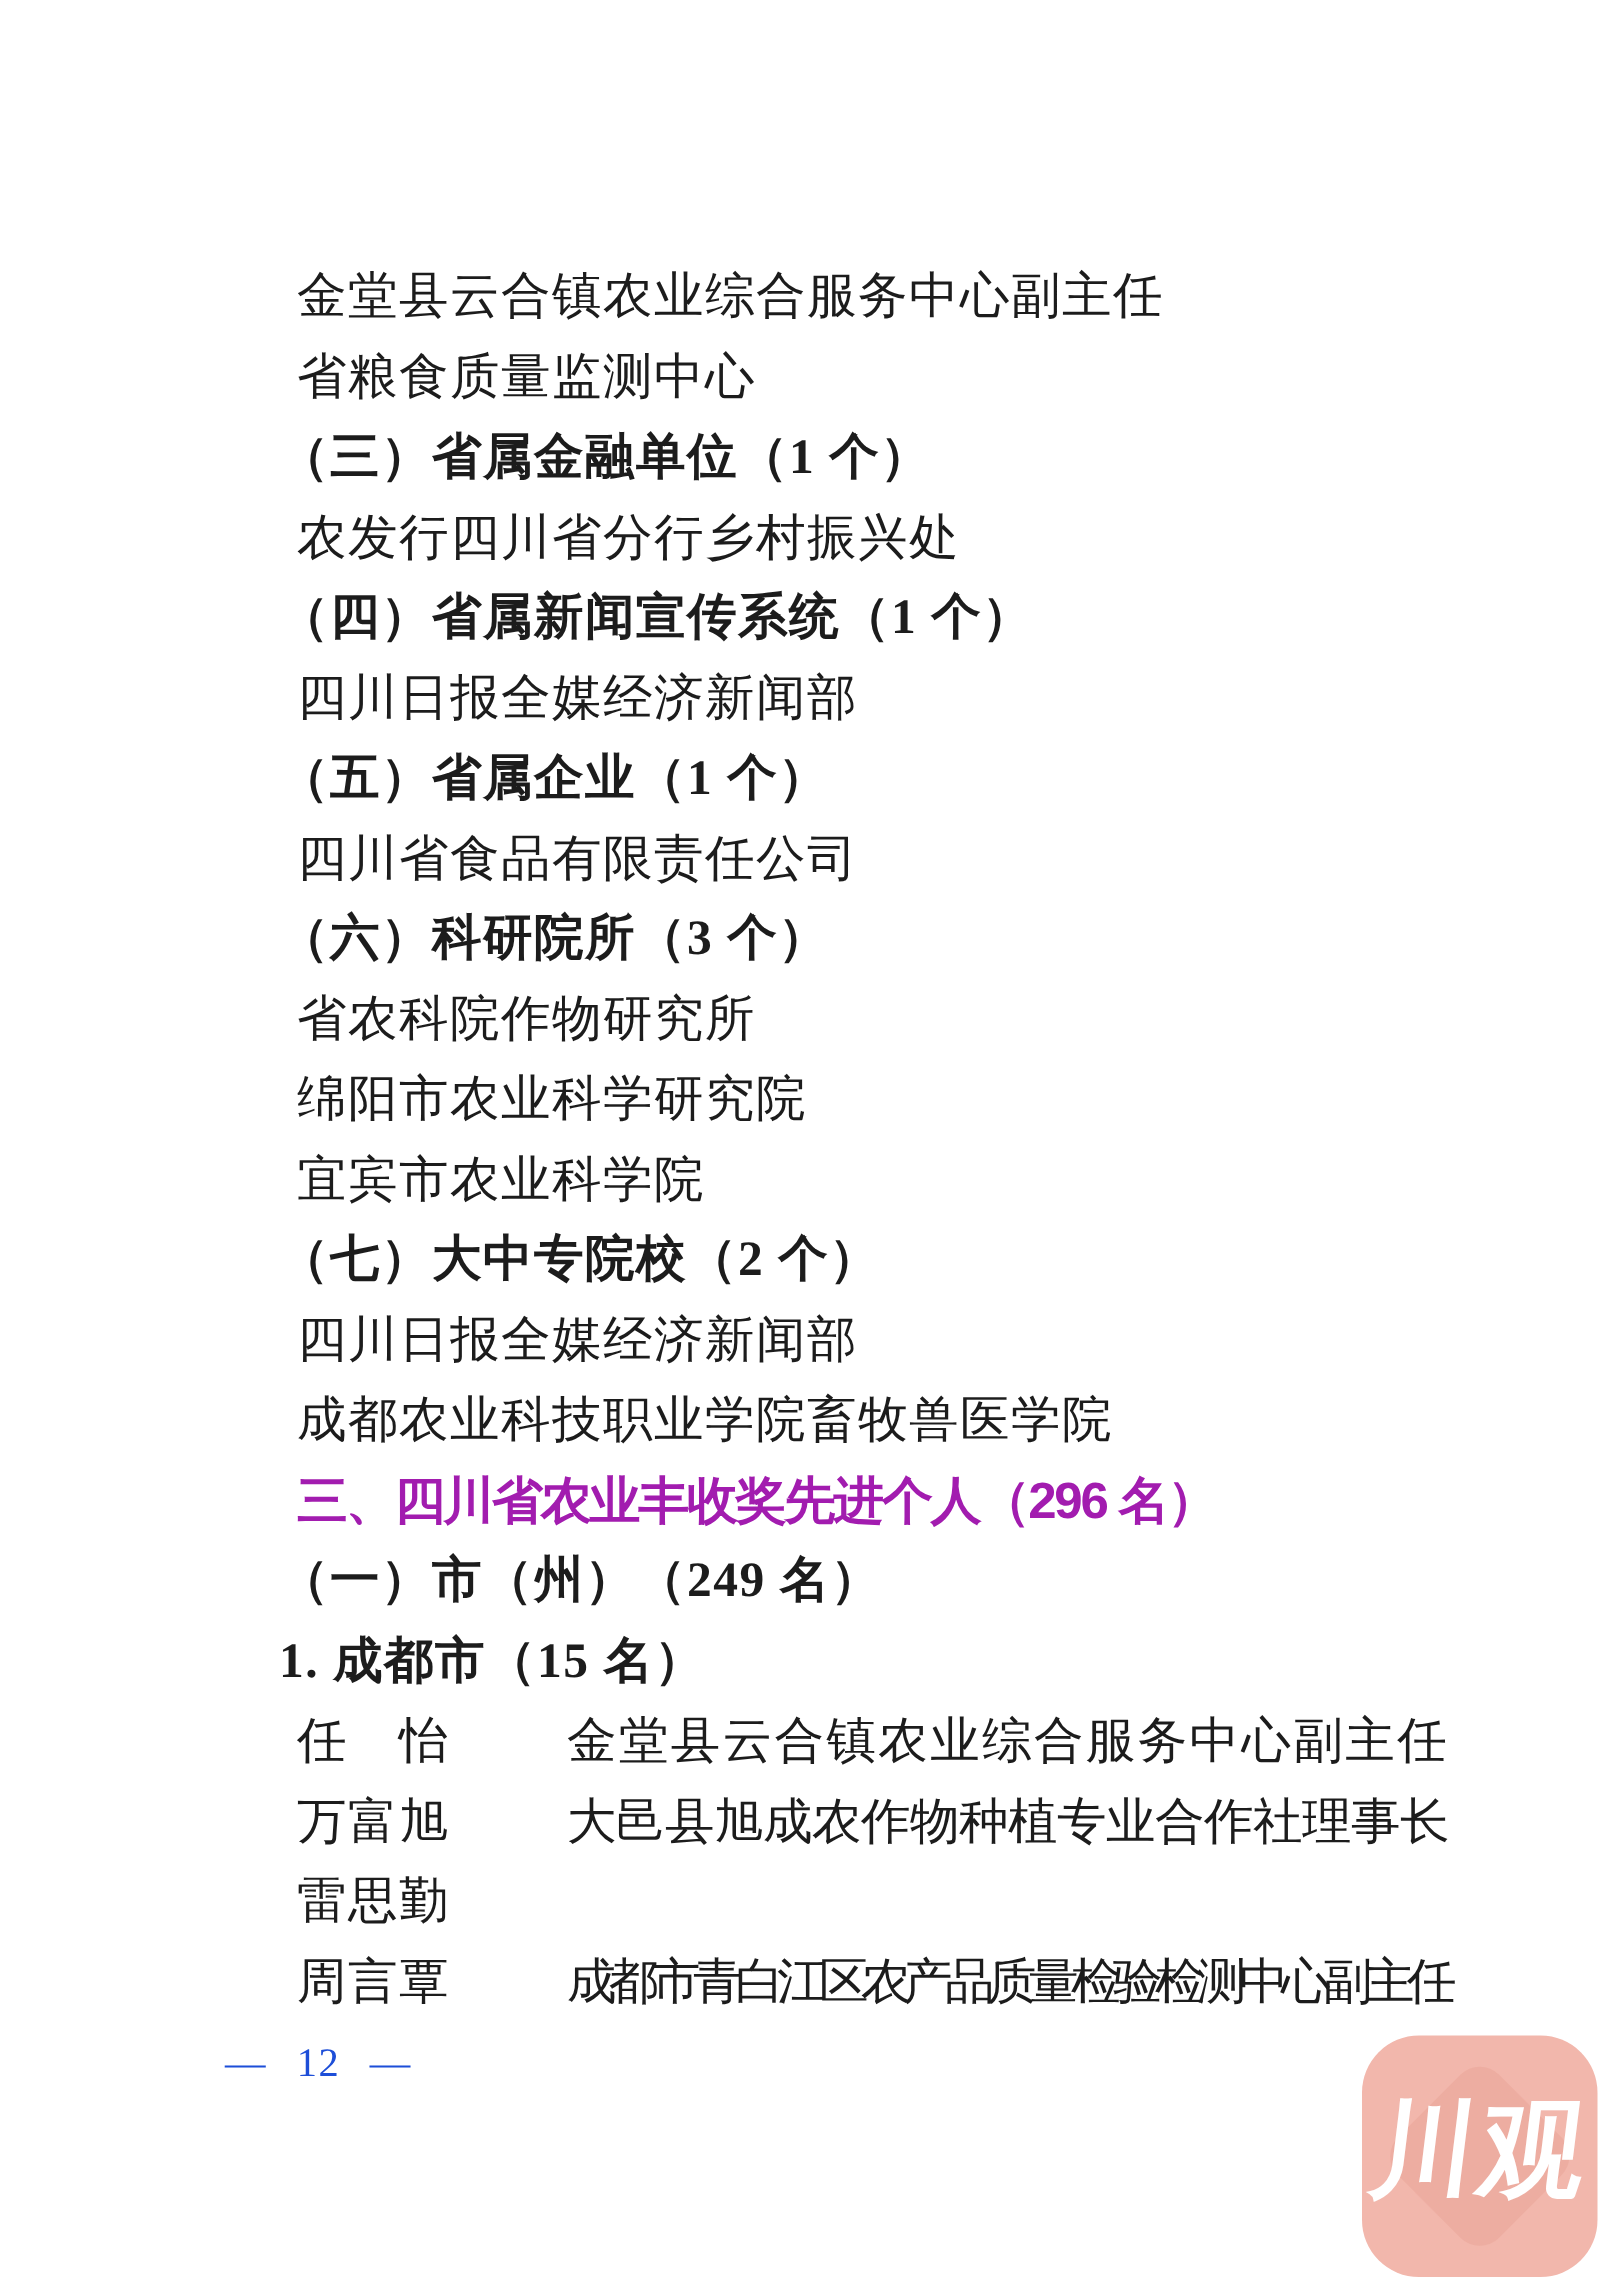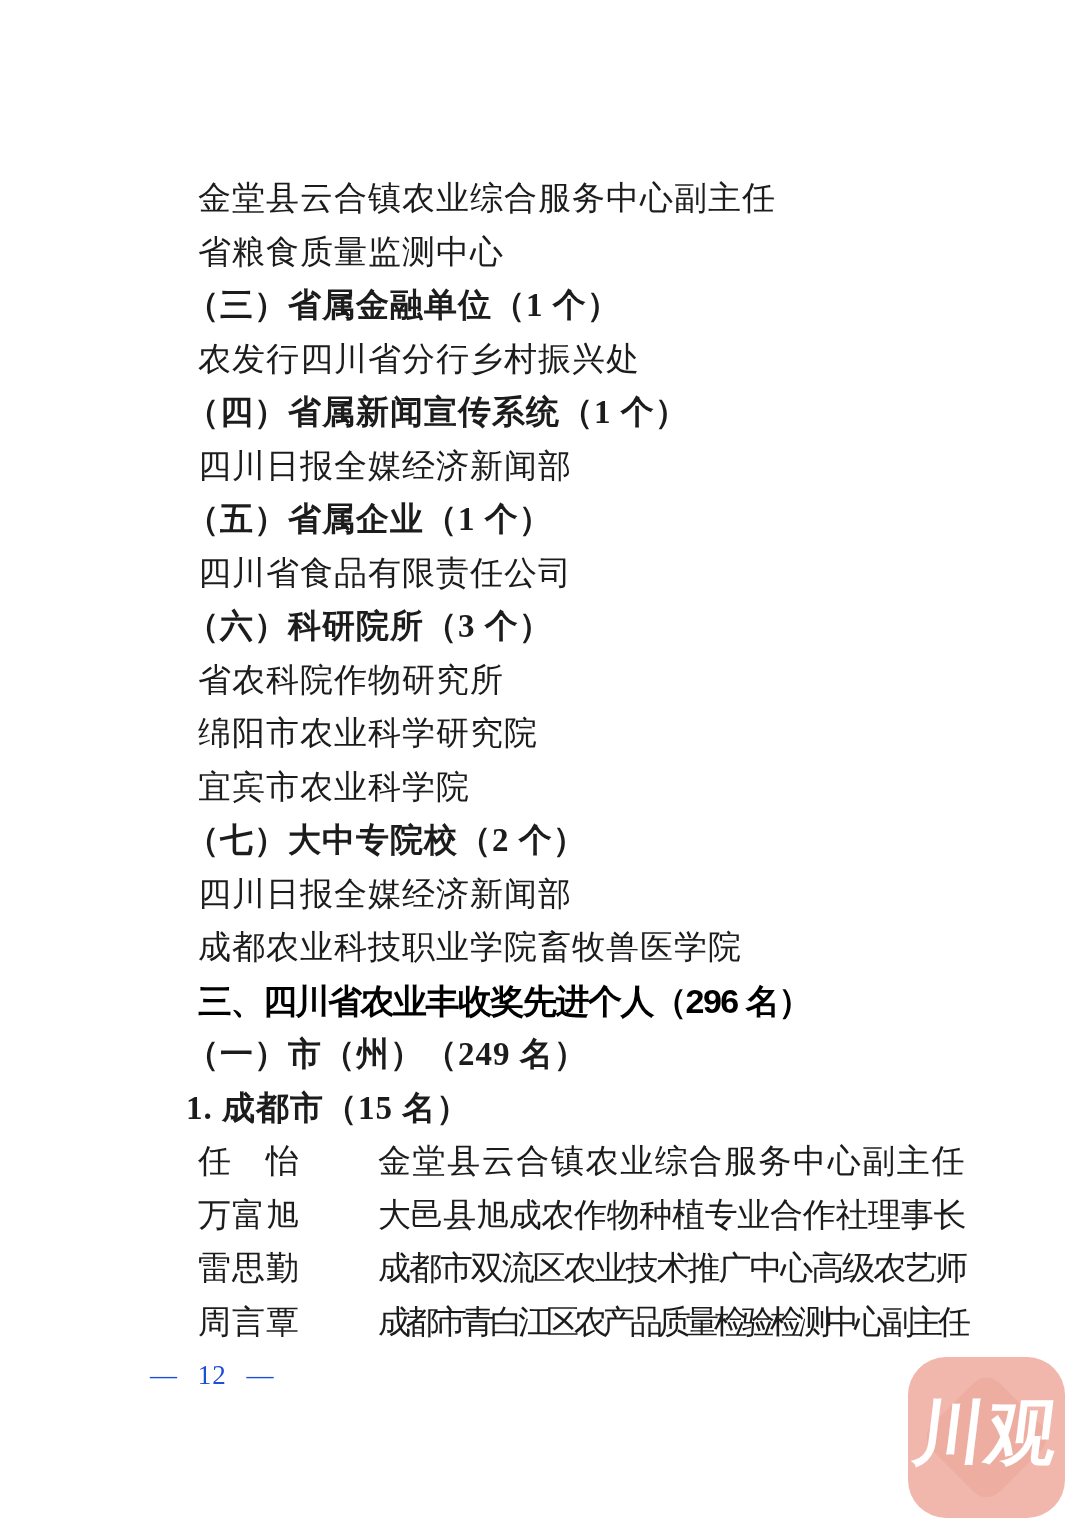--- a/index.html
+++ b/index.html
@@ -18,21 +18,21 @@
     font-size:33px;
     letter-spacing:1px;
     white-space:nowrap;
   }
   .sub{font-weight:bold;text-indent:-12px;}
   .heading{
     font-family:"Liberation Sans","DejaVu Sans",sans-serif;
     font-weight:700;
     font-size:34px;
     letter-spacing:-1.5px;
-    color:#000000;
+    color:#a21caf;
   }
   .pname{
     display:inline-flex;
     justify-content:space-between;
     width:102px;
     vertical-align:top;
   }
   .ptitle{
     display:inline-block;
     margin-left:78px;
@@ -105,21 +105,21 @@
         </span><span class="ptitle" style="letter-spacing: 1.59px;">金堂县云合镇农业综合服务中心副主任</span></div>
       <div class="line person" style="top: 1194.5px;"><span class="pname">
           <span>万</span>
           <span>富</span>
           <span>旭</span>
         </span><span class="ptitle" style="letter-spacing: -0.33px;">大邑县旭成农作物种植专业合作社理事长</span></div>
       <div class="line person" style="top: 1248px;"><span class="pname">
           <span>雷</span>
           <span>思</span>
           <span>勤</span>
-        </span><span class="ptitle" style="letter-spacing: -2.05px;">成都市双流区农业技术推广中心高级农艺师</span></div>
+        </span></div>
       <div class="line person" style="top: 1301.5px;"><span class="pname">
           <span>周</span>
           <span>言</span>
           <span>覃</span>
         </span><span class="ptitle" style="letter-spacing: -5px;">成都市青白江区农产品质量检验检测中心副主任</span></div>
     </div>
 
   <div class="footer">— 12 —</div>
 
   <div class="watermark">

